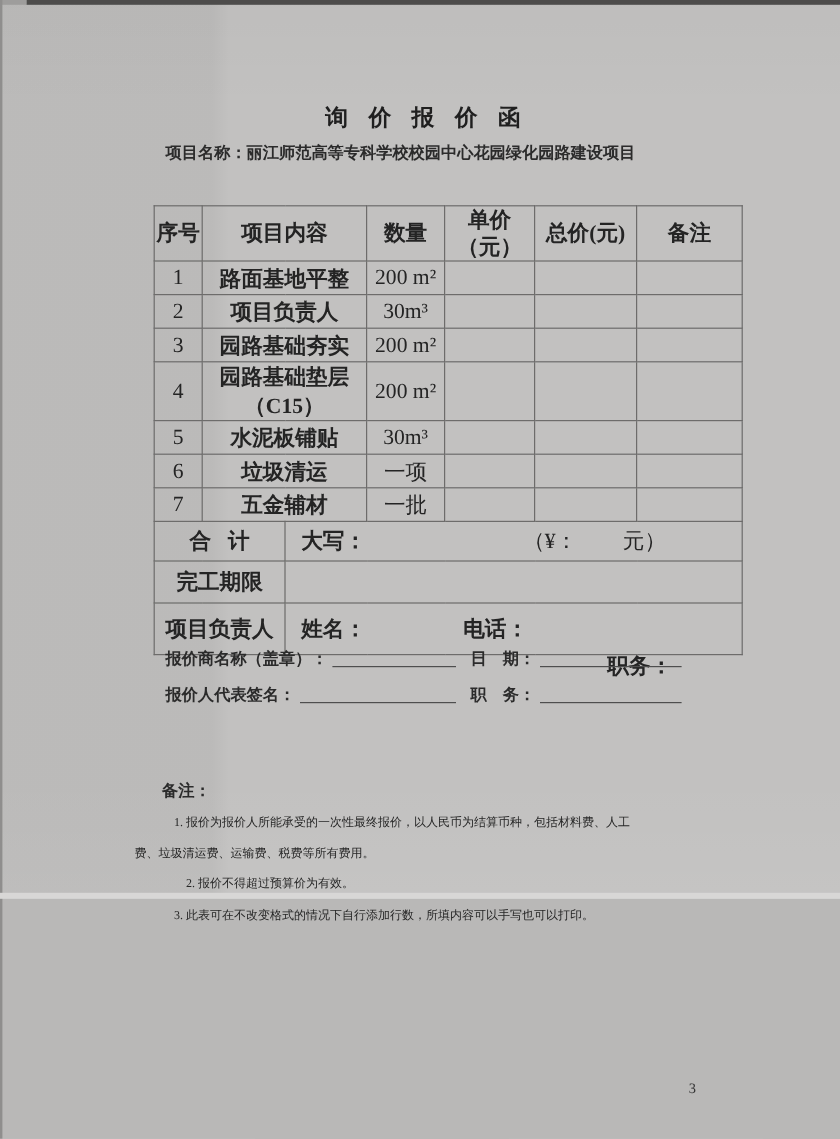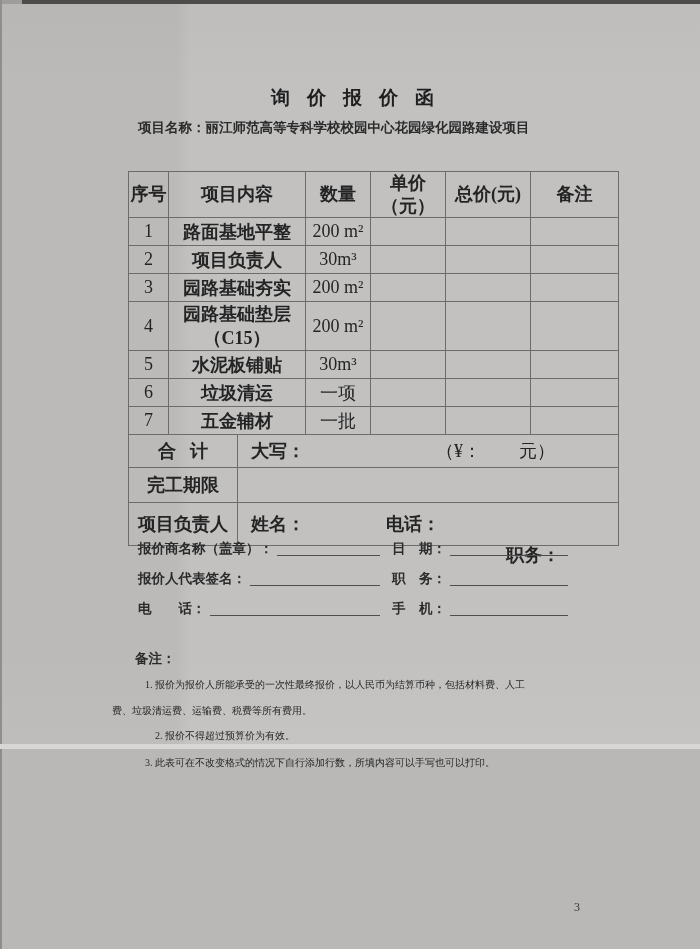--- a/index.html
+++ b/index.html
@@ -203,26 +203,20 @@
     <span class="u1"></span>
     <span class="s-lbl">日　期：</span>
     <span class="u2"></span>
   </div>
   <div class="sig-row" style="top:567px;">
     <span class="s-lbl">报价人代表签名：</span>
     <span class="u1"></span>
     <span class="s-lbl">职　务：</span>
     <span class="u2"></span>
   </div>
-  <div class="sig-row" style="top:597px;">
-    <span class="s-lbl">电　　话：</span>
-    <span class="u1"></span>
-    <span class="s-lbl">手　机：</span>
-    <span class="u2"></span>
-  </div>
 
   <div class="notes-label">备注：</div>
   <div class="note-line nl1">1. 报价为报价人所能承受的一次性最终报价，以人民币为结算币种，包括材料费、人工</div>
   <div class="note-line nl2">费、垃圾清运费、运输费、税费等所有费用。</div>
   <div class="note-line nl3">2.  报价不得超过预算价为有效。</div>
   <div class="note-line nl4">3. 此表可在不改变格式的情况下自行添加行数，所填内容可以手写也可以打印。</div>
 
   <div class="page-num">3</div>
 </div>
 

